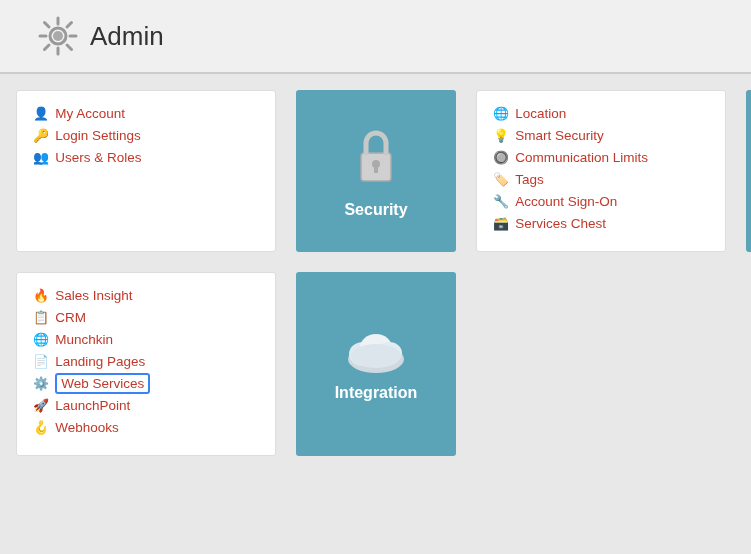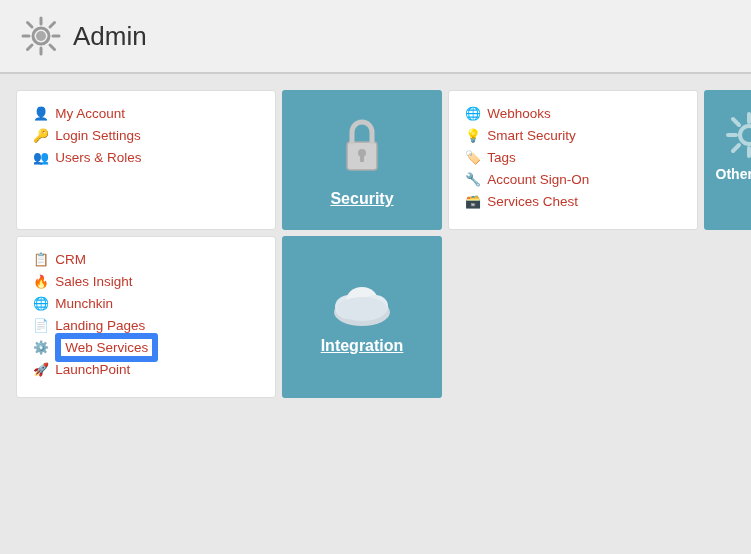--- a/index.html
+++ b/index.html
@@ -8,42 +8,42 @@
       background: #e8e8e8;
       width: 751px;
       min-height: 554px;
       font-size: 14px;
     }
 
     
     .header {
       background: #f0f0f0;
       border-bottom: 2px solid #ccc;
-      padding: 14px 19px;
+      padding: 14px 36px;
       display: flex;
       align-items: center;
       gap: 10px;
     }
     .header-title {
       font-size: 26px;
       font-weight: normal;
       color: #333;
     }
 
     
     .main {
       padding: 16px;
       background: #e8e8e8;
     }
 
     .grid {
       display: grid;
       grid-template-columns: 260px 160px 250px 90px;
       grid-template-rows: auto auto;
-      gap: 6px;
+      gap: 20px;
     }
 
     
     .card-white {
       background: #fff;
       border: 1px solid #ddd;
       border-radius: 3px;
       padding: 14px 16px;
     }
 
@@ -52,21 +52,20 @@
       background: #5ba4b8;
       border-radius: 3px;
       display: flex;
       flex-direction: column;
       align-items: center;
       justify-content: center;
       padding: 20px 10px;
       color: #fff;
       font-size: 16px;
       font-weight: bold;
-      text-decoration: underline;
     }
 
     .card-teal-partial {
       background: #5ba4b8;
       border-radius: 3px;
       display: flex;
       flex-direction: column;
       align-items: center;
       justify-content: center;
       padding: 20px 10px;
@@ -87,21 +86,21 @@
       gap: 6px;
     }
     .nav-list a {
       color: #c0392b;
       text-decoration: none;
       font-size: 13.5px;
     }
 
     
     .highlighted-item {
-      border: 6px solid #3b82f6;
+      border: 2px solid #3b82f6;
       border-radius: 3px;
       padding: 1px 4px;
     }
 
     
     .icon-user::before { content: "👤"; font-size: 13px; }
     .icon-key::before { content: "🔑"; font-size: 13px; }
     .icon-users::before { content: "👥"; font-size: 13px; }
     .icon-crm::before { content: "📋"; font-size: 13px; }
     .icon-fire::before { content: "🔥"; font-size: 13px; }
@@ -189,25 +188,29 @@
         <circle cx="30" cy="41" r="4" fill="#aaa"></circle>
         <rect x="28" y="43" width="4" height="7" rx="1" fill="#aaa"></rect>
       </svg>
       <span>Security</span>
     </div>
 
     <div class="card-white">
       <ul class="nav-list">
         <li>
           <span class="icon-location"></span>
-          <a href="#">Webhooks</a>
+          <a href="#">Location</a>
         </li>
         <li>
           <span class="icon-bulb"></span>
           <a href="#">Smart Security</a>
+        </li>
+        <li>
+          <span class="icon-at"></span>
+          <a href="#">Communication Limits</a>
         </li>
         <li>
           <span class="icon-tag"></span>
           <a href="#">Tags</a>
         </li>
         <li>
           <span class="icon-sign"></span>
           <a href="#">Account Sign-On</a>
         </li>
         <li>
@@ -230,44 +233,48 @@
           <line x1="41" y1="9" x2="35" y2="15"></line>
           <line x1="15" y1="35" x2="9" y2="41"></line>
         </g>
       </svg>
       <span style="font-size:14px;">Other St...</span>
     </div>
 
     <div class="card-white">
       <ul class="nav-list">
         <li>
+          <span class="icon-fire"></span>
+          <a href="#">Sales Insight</a>
+        </li>
+        <li>
           <span class="icon-crm"></span>
           <a href="#">CRM</a>
-        </li>
-        <li>
-          <span class="icon-fire"></span>
-          <a href="#">Sales Insight</a>
         </li>
         <li>
           <span class="icon-globe"></span>
           <a href="#">Munchkin</a>
         </li>
         <li>
           <span class="icon-pages"></span>
           <a href="#">Landing Pages</a>
         </li>
         <li>
           <span class="icon-gear"></span>
           <a href="#">
             <span class="highlighted-item">Web Services</span>
           </a>
         </li>
         <li>
           <span class="icon-launch"></span>
           <a href="#">LaunchPoint</a>
+        </li>
+        <li>
+          <span class="icon-hook"></span>
+          <a href="#">Webhooks</a>
         </li>
       </ul>
     </div>
 
     <div class="card-teal">
       <svg class="cloud-icon" viewBox="0 0 70 50" xmlns="http://www.w3.org/2000/svg">
         <ellipse cx="35" cy="33" rx="28" ry="14" fill="#d0d8e0"></ellipse>
         <ellipse cx="22" cy="28" rx="14" ry="12" fill="#e0e8f0"></ellipse>
         <ellipse cx="35" cy="22" rx="16" ry="14" fill="#eef2f5"></ellipse>
         <ellipse cx="48" cy="27" rx="13" ry="11" fill="#e4ecf2"></ellipse>

